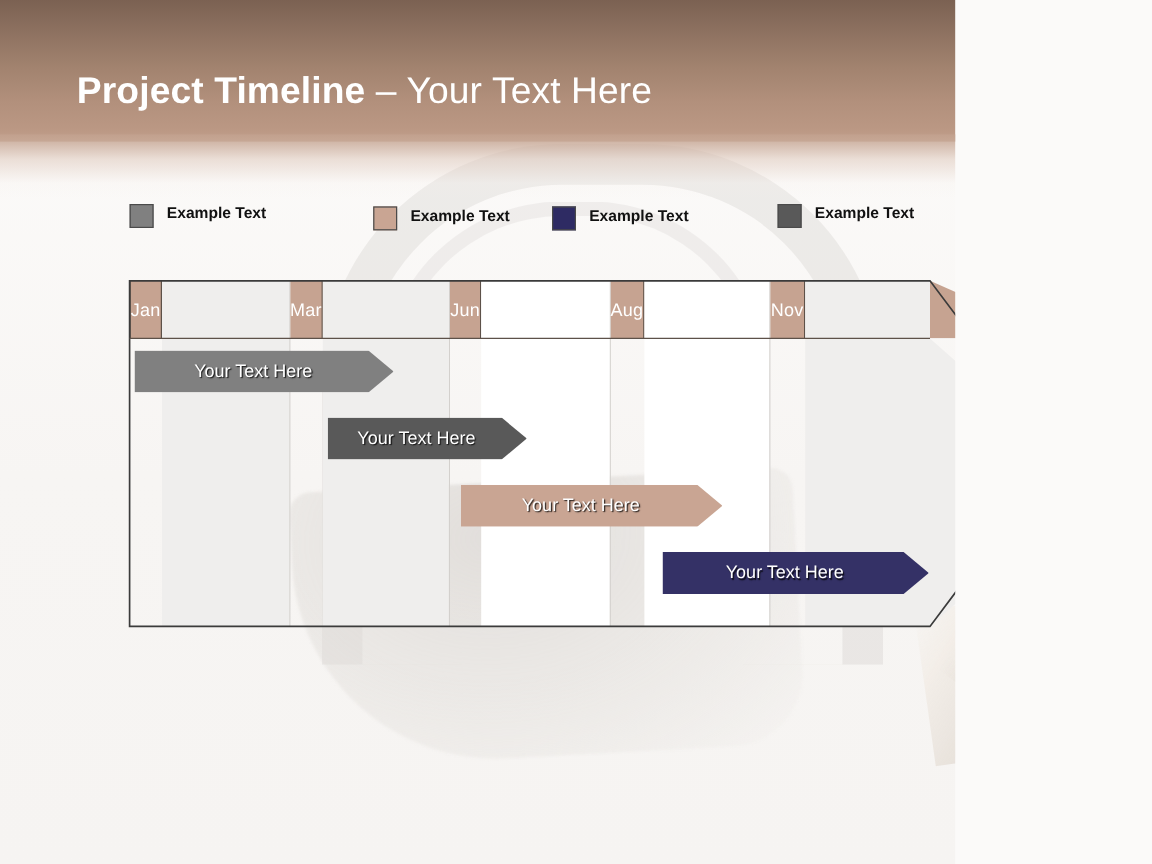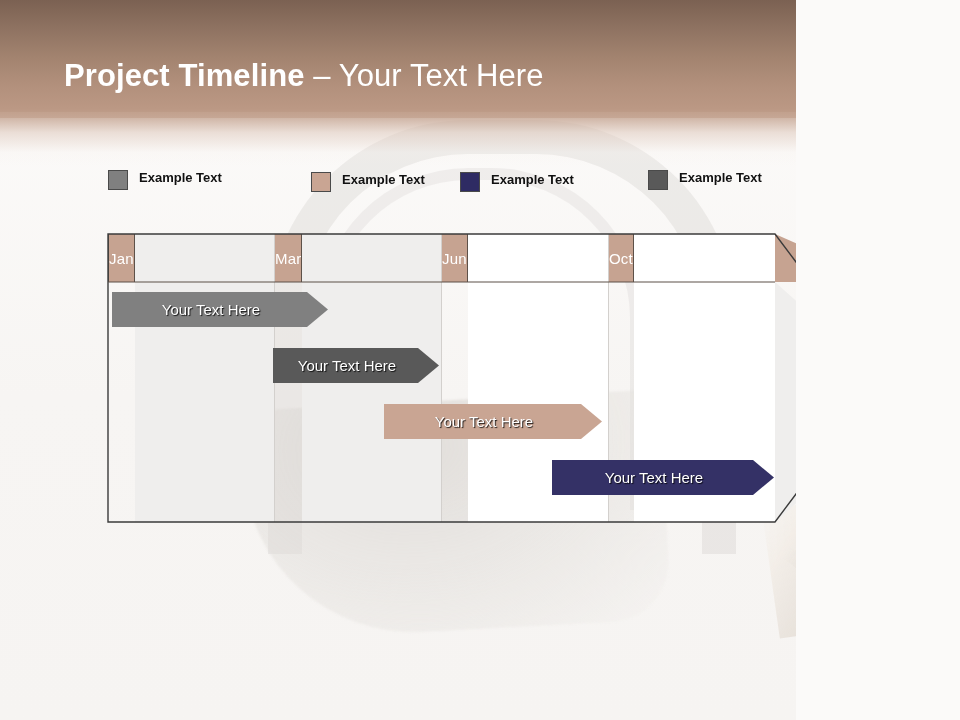--- a/index.html
+++ b/index.html
@@ -270,21 +270,25 @@
         </div>
         <div class="month-col shade">
           <div class="col-head">Mar</div>
           <div class="col-body"></div>
         </div>
         <div class="month-col plain">
           <div class="col-head">Jun</div>
           <div class="col-body"></div>
         </div>
         <div class="month-col plain">
-          <div class="col-head">Oct</div>
+          <div class="col-head">Aug</div>
+          <div class="col-body"></div>
+        </div>
+        <div class="month-col shade">
+          <div class="col-head">Nov</div>
           <div class="col-body"></div>
         </div>
       </div>
 
       <div id="gantt-tail">
         <div id="tail-head"></div>
         <div id="tail-body"></div>
       </div>
 
       <svg id="gantt-outline" width="775" height="290" viewBox="0 0 775 290">

